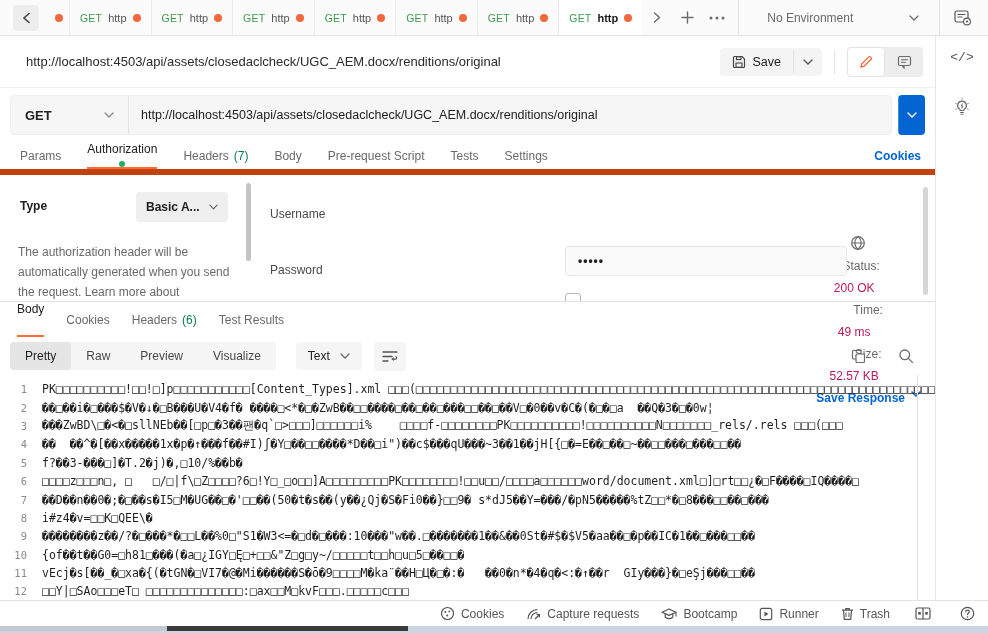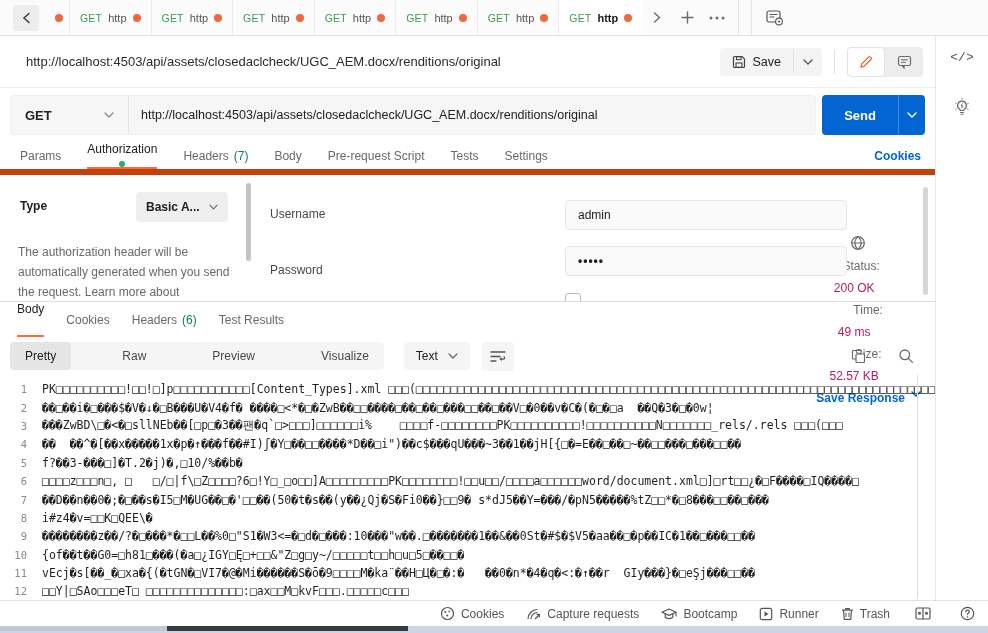--- a/index.html
+++ b/index.html
@@ -71,21 +71,21 @@
 
   
   .respheader { height:35px; display:flex; align-items:center; padding:0 14px 0 17px; font-size:12px; color:#696969; }
   .resp-meta { margin-left:auto; display:flex; align-items:center; gap:8px; white-space:nowrap;flex-direction:column; }
   .meta-label { color:#696969;margin-left:20px; }
   .meta-val { color:#be185d; margin-right:8px; }
   .save-resp { color:#0265d2; font-weight:bold; display:flex; gap:6px; cursor:pointer; margin-left:21px; }
 
   
   .resptoolbar { height:38px; display:flex; align-items:center; padding:0 14px 0 10px; gap:8px; }
-  .viewtabs { display:flex; background:#f5f5f5; border-radius:4px; overflow:hidden;gap:36px; }
+  .viewtabs { display:flex; background:#f5f5f5; border-radius:4px; overflow:hidden; }
   .vtab { padding:7px 15px; font-size:12px; color:#494949; cursor:pointer; border-radius:4px; }
   .vtab.active { background:#e5e5e5; color:#212121; }
   .fmt-select { display:flex; align-items:center; gap:10px; background:#f5f5f5; border-radius:4px; padding:7px 12px; font-size:12px; color:#212121; cursor:pointer; margin-left:12px; }
   .wrap-btn { background:#f5f5f5; border-radius:4px; width:32px; height:29px; display:flex; align-items:center; justify-content:center; cursor:pointer; margin-left:4px; }
   .tool-right { margin-left:auto; display:flex; align-items:center; gap:18px; }
 
   
   .respbody { height:224px; overflow:hidden; position:relative; padding-top:5px; }
   .coderow { display:flex; height:18.4px; align-items:center; }
   .ln { width:42px; flex:none; text-align:right; padding-right:15px; font-family:"DejaVu Sans Mono",monospace; font-size:10.5px; color:#8a8a8a; }
@@ -168,20 +168,26 @@
         </span>
       <span class="icon-btn">
           <svg width="16" height="4" viewBox="0 0 16 4">
             <circle cx="2" cy="2" r="1.5" fill="#6b6b6b"></circle>
             <circle cx="8" cy="2" r="1.5" fill="#6b6b6b"></circle>
             <circle cx="14" cy="2" r="1.5" fill="#6b6b6b"></circle>
           </svg>
         </span>
     </div>
     <div class="env-divider"></div>
+    <div class="env-select">
+      <span>No Environment</span>
+      <svg width="10" height="6" viewBox="0 0 10 6">
+          <polyline points="1,1 5,5 9,1" fill="none" stroke="#6b6b6b" stroke-width="1.3" stroke-linecap="round"></polyline>
+        </svg>
+    </div>
     <div class="env-divider"></div>
     <span class="icon-btn" style="margin:3px 10px 0 2px;">
       <svg width="18" height="16" viewBox="0 0 18 16">
           <rect x="1" y="1" width="13" height="11" rx="2" fill="none" stroke="#555" stroke-width="1.2"></rect>
           <path d="M4 4.5h7M4 7h4" stroke="#555" stroke-width="1.1" stroke-linecap="round"></path>
           <circle cx="13" cy="11.5" r="3.4" fill="#fff" stroke="#555" stroke-width="1.1"></circle>
           <circle cx="13" cy="11.5" r="1.1" fill="#555"></circle>
         </svg>
     </span>
   </div>
@@ -226,21 +232,20 @@
       <div class="url-field">
         <div class="method-select">
           <span class="mv">GET</span>
           <svg width="10" height="6" viewBox="0 0 10 6">
               <polyline points="1,1 5,5 9,1" fill="none" stroke="#8a8a8a" stroke-width="1.3" stroke-linecap="round"></polyline>
             </svg>
         </div>
         <input class="url-input" spellcheck="false" value="http://localhost:4503/api/assets/closedaclcheck/UGC_AEM.docx/renditions/original" style="">
       </div>
       <div class="send-group">
-        <button class="send-main">Send</button>
         <div class="send-caret">
           <svg width="10" height="6" viewBox="0 0 10 6">
               <polyline points="1,1 5,5 9,1" fill="none" stroke="#fff" stroke-width="1.4" stroke-linecap="round"></polyline>
             </svg>
         </div>
       </div>
     </div>
 
     <div class="reqtabs">
       <div class="rtab">
@@ -276,21 +281,20 @@
           <span class="tv">Basic A...</span>
           <svg width="9" height="6" viewBox="0 0 10 6">
               <polyline points="1,1 5,5 9,1" fill="none" stroke="#6b6b6b" stroke-width="1.3" stroke-linecap="round"></polyline>
             </svg>
         </div>
         <div class="auth-desc">The authorization header will be automatically generated when you send the request. Learn more about</div>
         <div class="sb-thumb" style="left:246px; top:8px; height:78px;"></div>
       </div>
       <div class="auth-right">
         <span class="fld-label" style="top:32px;">Username</span>
-        <input class="fld-input" style="top: 25px;" spellcheck="false" value="admin">
         <span class="fld-label" style="top:88px;">Password</span>
         <input class="fld-input pw" style="top: 71px;" spellcheck="false" value="•••••">
         <div class="chk"></div>
         <div class="sb-thumb" style="left:665px; top:12px; height:108px; background:#d6d6d6;"></div>
       </div>
     </div>
 
     <div class="respheader">
       <div class="rtab active" style="margin-right:22px;">
           <span>Body</span>

